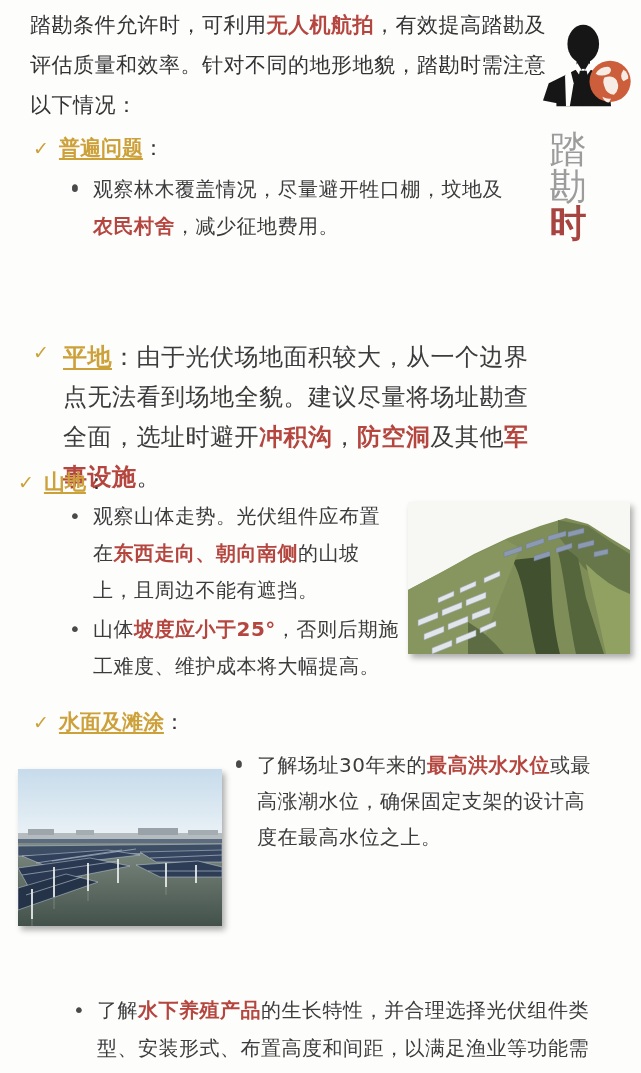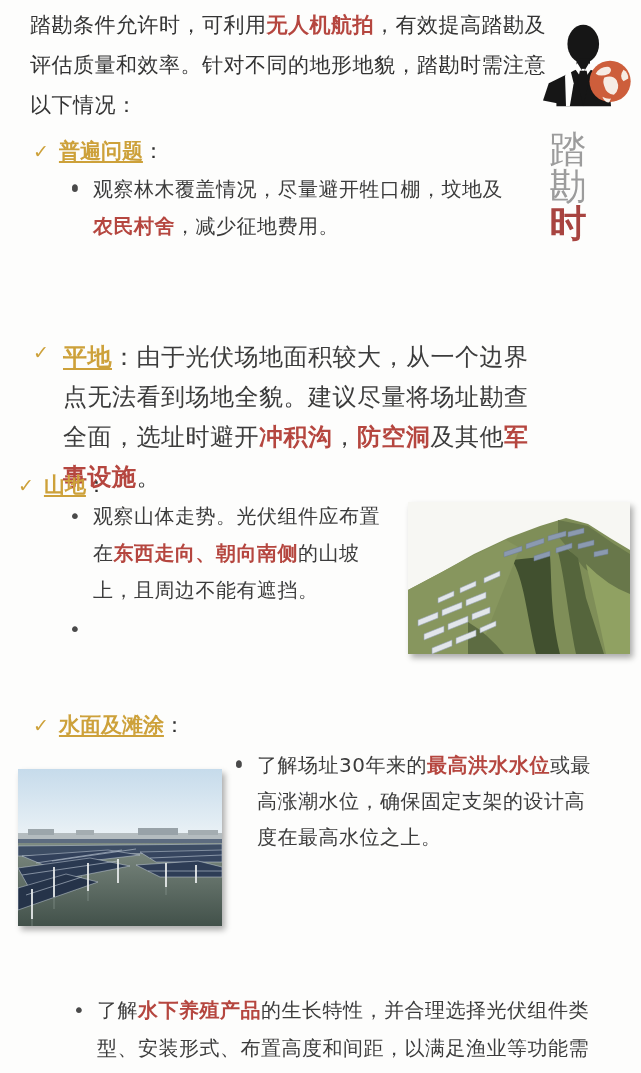--- a/index.html
+++ b/index.html
@@ -19,21 +19,21 @@
     background:var(--page_bg);
     color:var(--body);
     overflow:hidden;
     margin:0 auto;
   }
   .abs{position:absolute;}
   .txt{font-size:20px;line-height:37px;letter-spacing:.5px;}
   .intro{left:30px;top:5px;width:516px;font-size:21px;line-height:40px;letter-spacing:.5px;color:#343434;}
   .s-red{color:var(--red);font-weight:700;}
   .s-gold{color:var(--gold);font-weight:700;text-decoration:underline;text-decoration-thickness:2px;text-underline-offset:3px;}
-  .sec-head{font-size:21px;line-height:36px;color:#2f2f2f;text-align:right;}
+  .sec-head{font-size:21px;line-height:30px;color:#2f2f2f;text-align:right;}
   .check{color:var(--gold);font-weight:700;font-size:19px;margin-right:10px;}
   ul.blist{list-style:none;}
   ul.blist li{position:relative;padding-left:31px;margin-bottom:2px;}
   ul.blist li .dot{position:absolute;left:7px;top:0;color:#4a4a4a;}
   .flat-para{left:63px;top:337px;width:466px;font-size:24px;line-height:40px;letter-spacing:.5px;}
   .vtitle{left:546px;top:131px;width:44px;text-align:center;}
   .vtitle span{display:block;font-size:37px;line-height:37px;font-weight:500;}
   .vc-gray{color:var(--title_gray);}
   .vc-red{color:var(--title_red);font-weight:700 !important;}
   .photo{box-shadow:3px 4px 6px rgba(0,0,0,.32);background:#eee;}
@@ -98,20 +98,21 @@
     <div class="abs sec-head" style="left:18px;top:467px;">
       <span class="check">✓</span><span><span class="s-gold">山地</span><span>：</span></span>
     </div>
     <ul class="blist abs txt" style="left:62px;top:498px;width:338px;">
       <li>
         <span class="dot">•</span>
         <span><span>观察山体走势。光伏组件应布置在</span><span class="s-red">东西走向、朝向南侧</span><span>的山坡上，且周边不能有遮挡。</span></span>
       </li>
       <li>
         <span class="dot">•</span>
+        <span><span>山体</span><span class="s-red">坡度应小于25°</span><span>，否则后期施工难度、维护成本将大幅提高。</span></span>
       </li>
     </ul>
     <div class="abs photo" style="left:408px;top:502px;width:222px;height:152px;" aria-label="山地光伏电站照片">
       <svg width="222" height="152" viewBox="0 0 222 152">
         <rect width="222" height="152" fill="#f7f7f3"></rect>
         <path d="M0 88 L34 70 L66 52 L100 36 L132 24 L158 16 L180 22 L202 36 L222 48 L222 152 L0 152 Z" fill="#7f8e58"></path>
         <path d="M150 18 L180 24 L206 42 L222 52 L222 104 L176 66 L150 34 Z" fill="#68774a"></path>
         <path d="M104 58 C116 78 118 108 128 152 L152 152 C142 110 144 80 142 54 Z" fill="#41502f"></path>
         <path d="M156 44 L170 56 L178 96 L196 152 L168 152 C160 112 156 72 150 50 Z" fill="#55653c"></path>
         <path d="M178 62 Q200 84 222 92 L222 152 L198 152 Q188 104 178 62 Z" fill="#90a162"></path>

